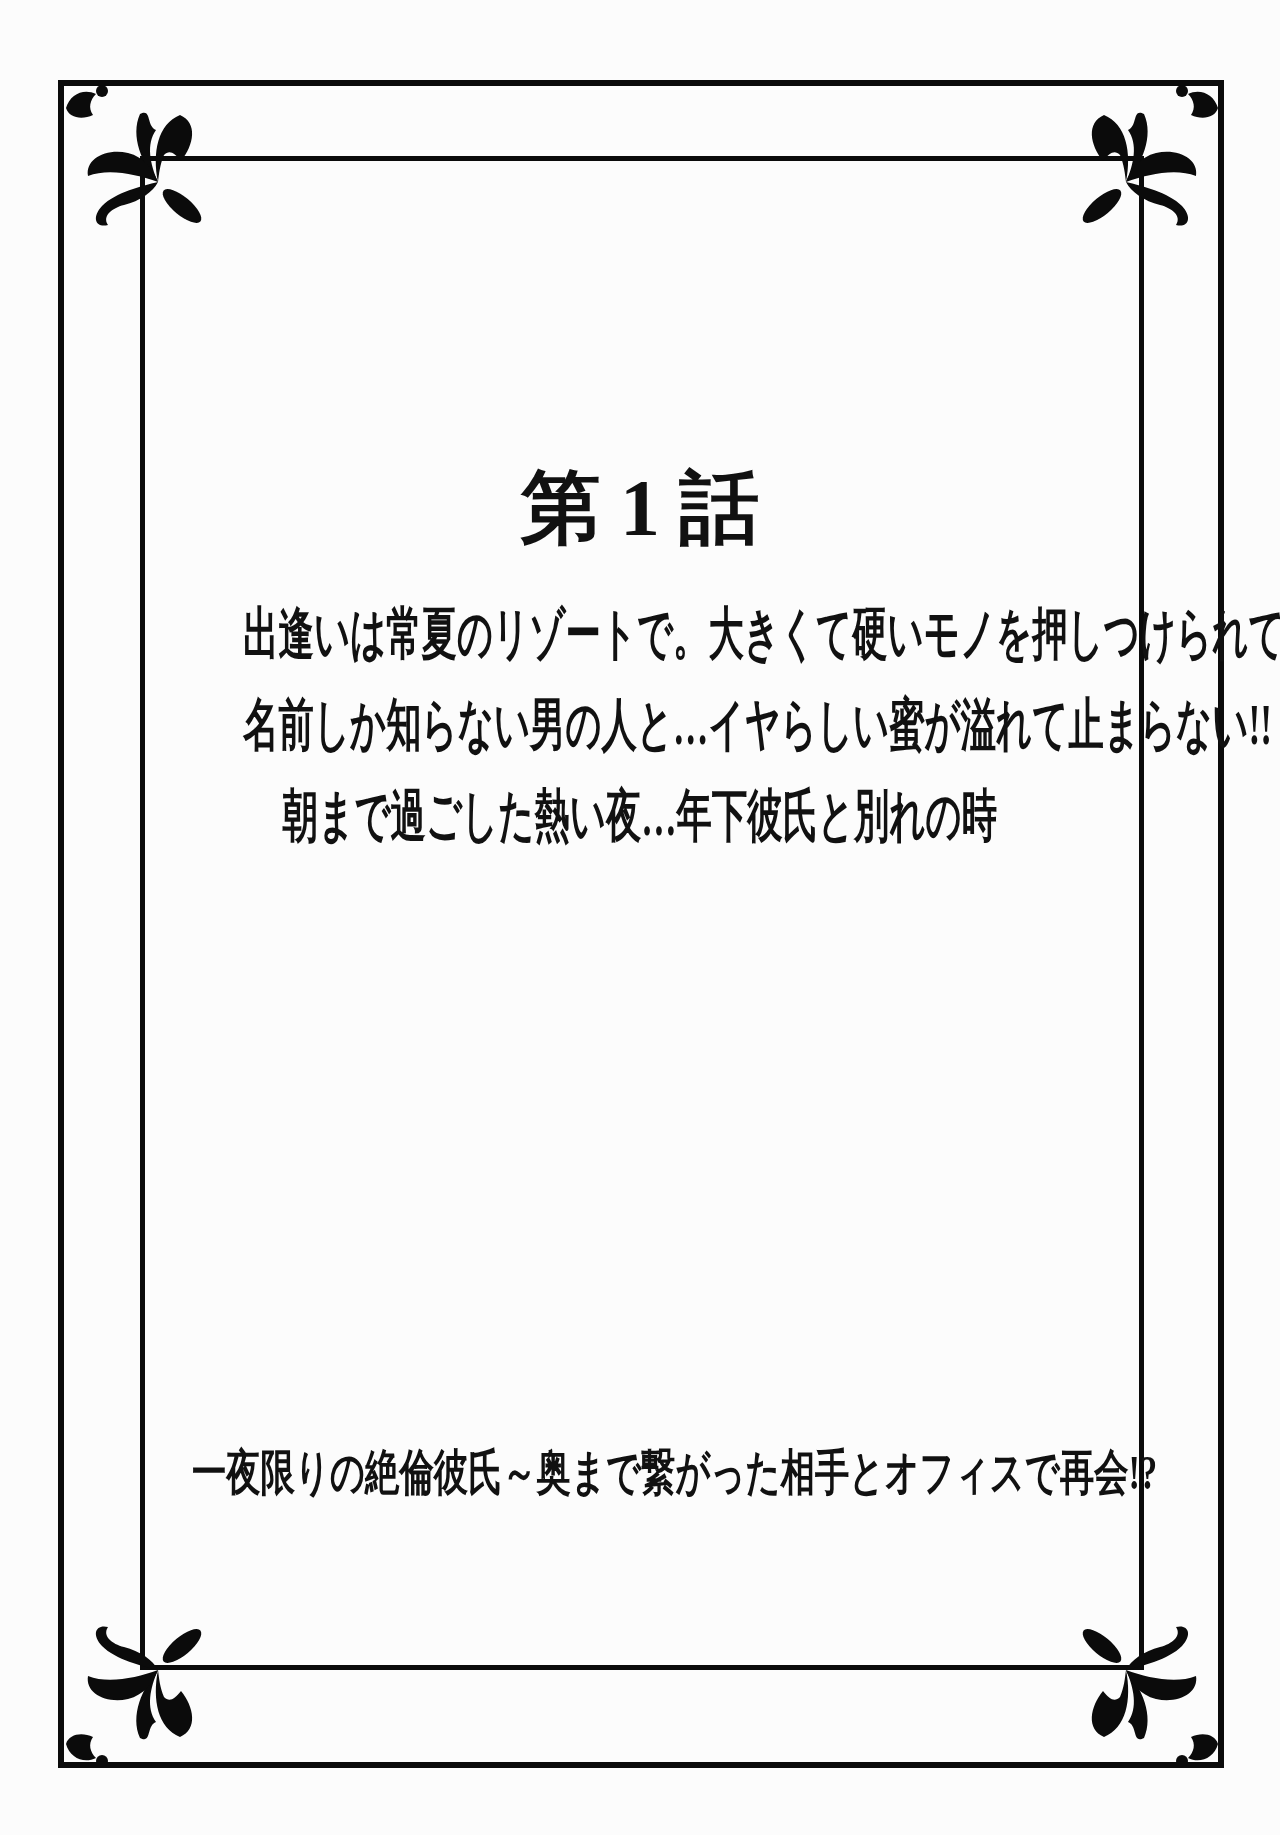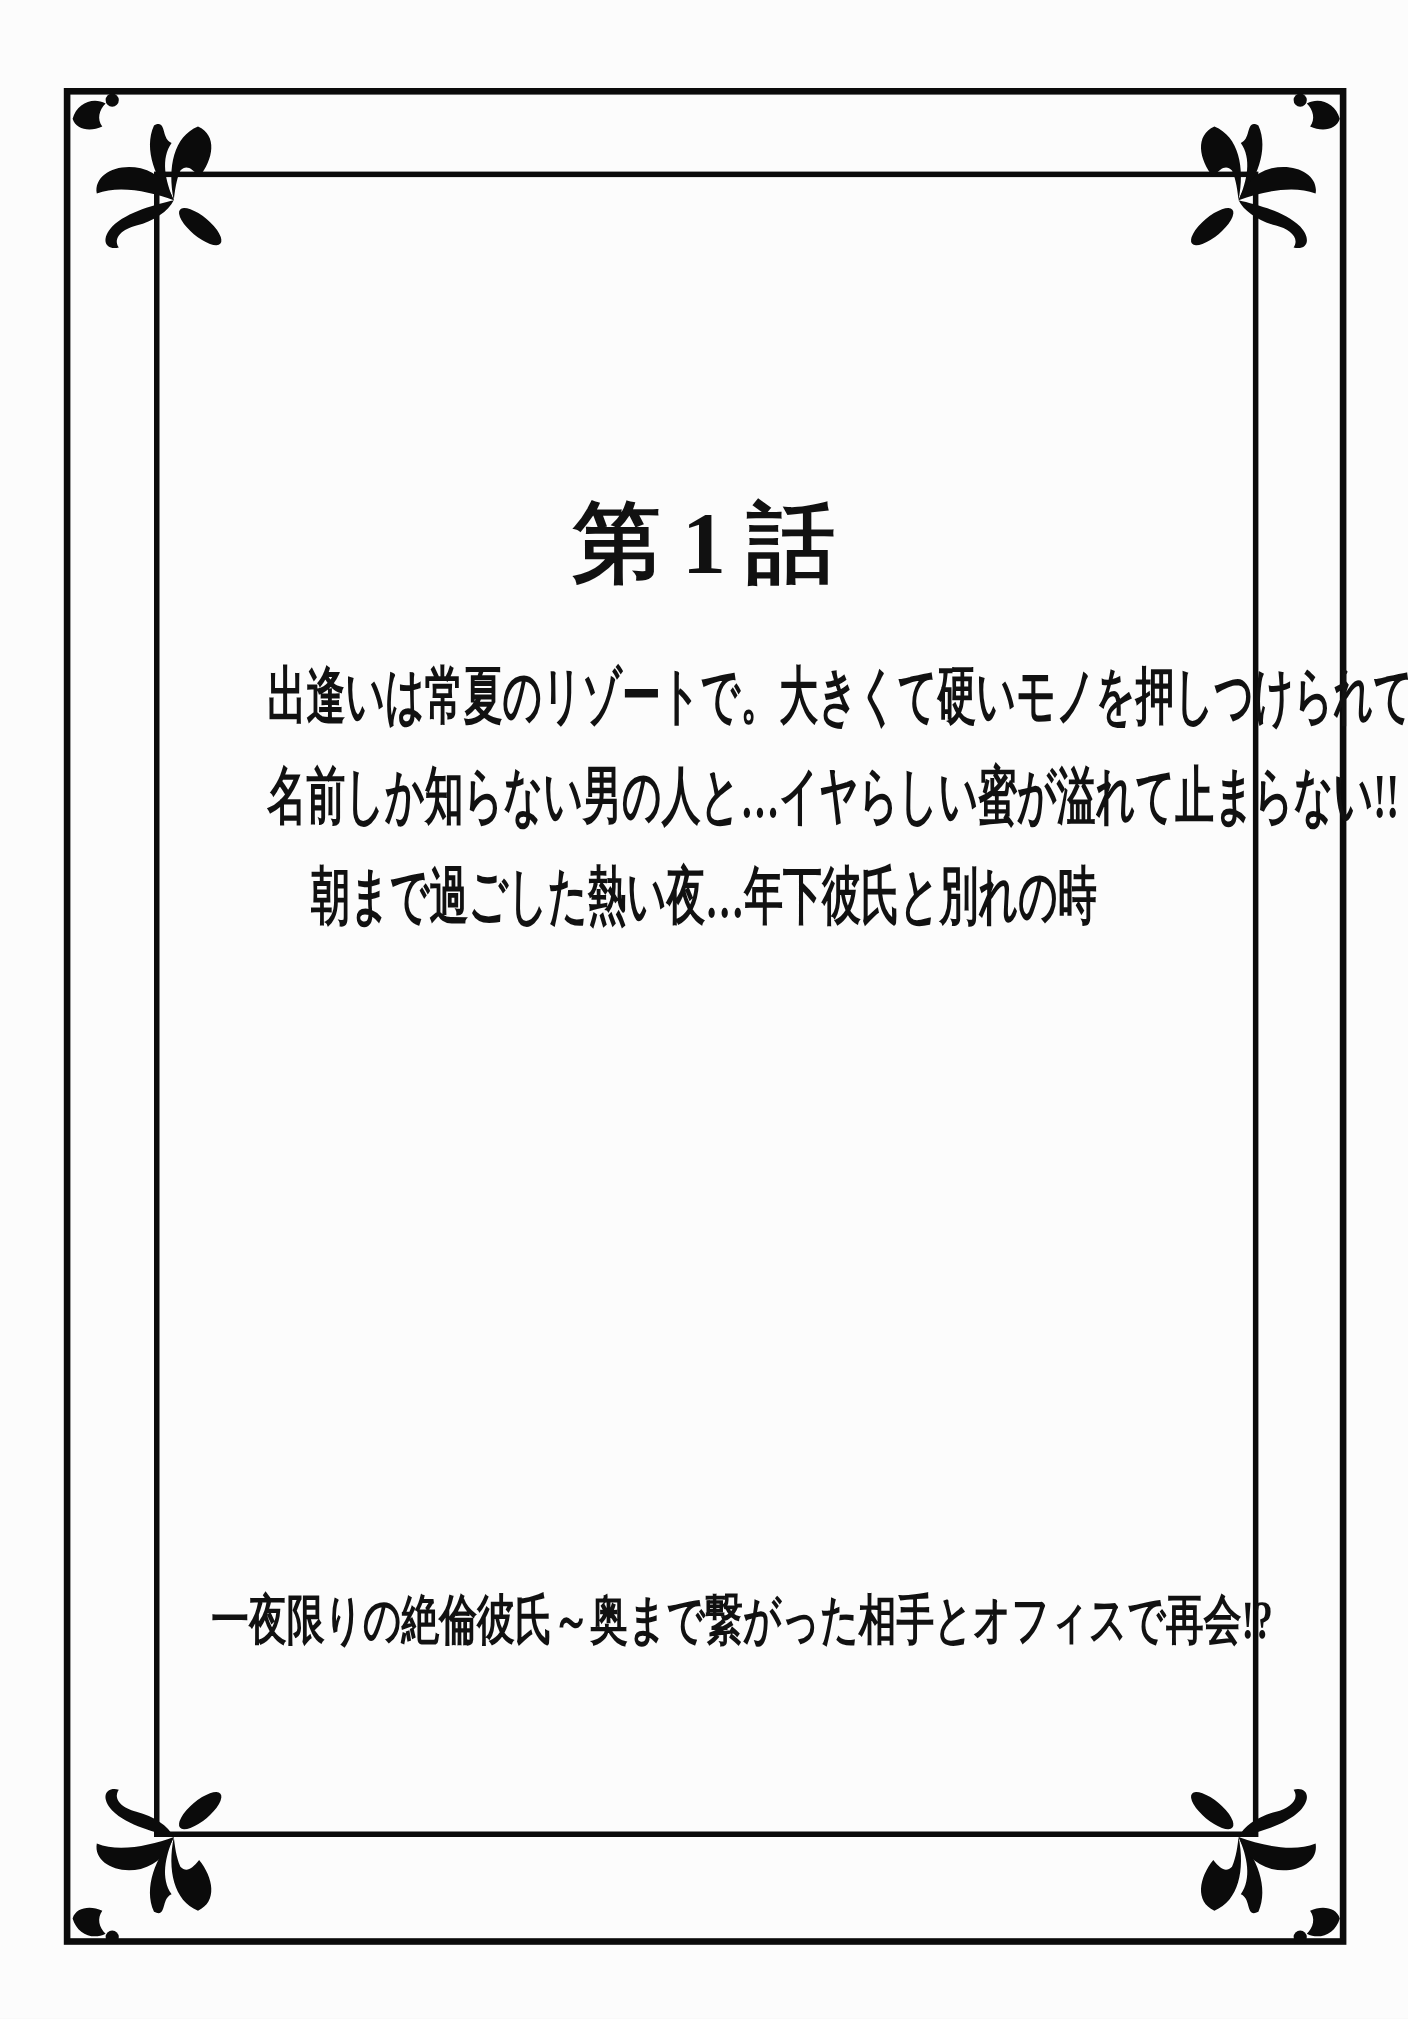--- a/index.html
+++ b/index.html
@@ -34,21 +34,21 @@
     width: 158px; height: 158px;
   }
   .flourish svg { width: 100%; height: 100%; display: block; }
   .fl-tl { left: 60px; top: 82px; }
   .fl-tr { right: 56px; top: 82px; transform: scaleX(-1); }
   .fl-bl { left: 60px; bottom: 65px; transform: scaleY(-1); }
   .fl-br { right: 56px; bottom: 65px; transform: scale(-1,-1); }
 
   .chapter-title {
     position: absolute;
-    left: 0; top: 451px;
+    left: 0; top: 464px;
     width: 100%;
     text-align: center;
     font-size: 80px;
     font-weight: bold;
     letter-spacing: 0.24em;
     text-indent: 0.24em; 
     line-height: 1.1;
     color: #111;
   }
   .subtitle {

